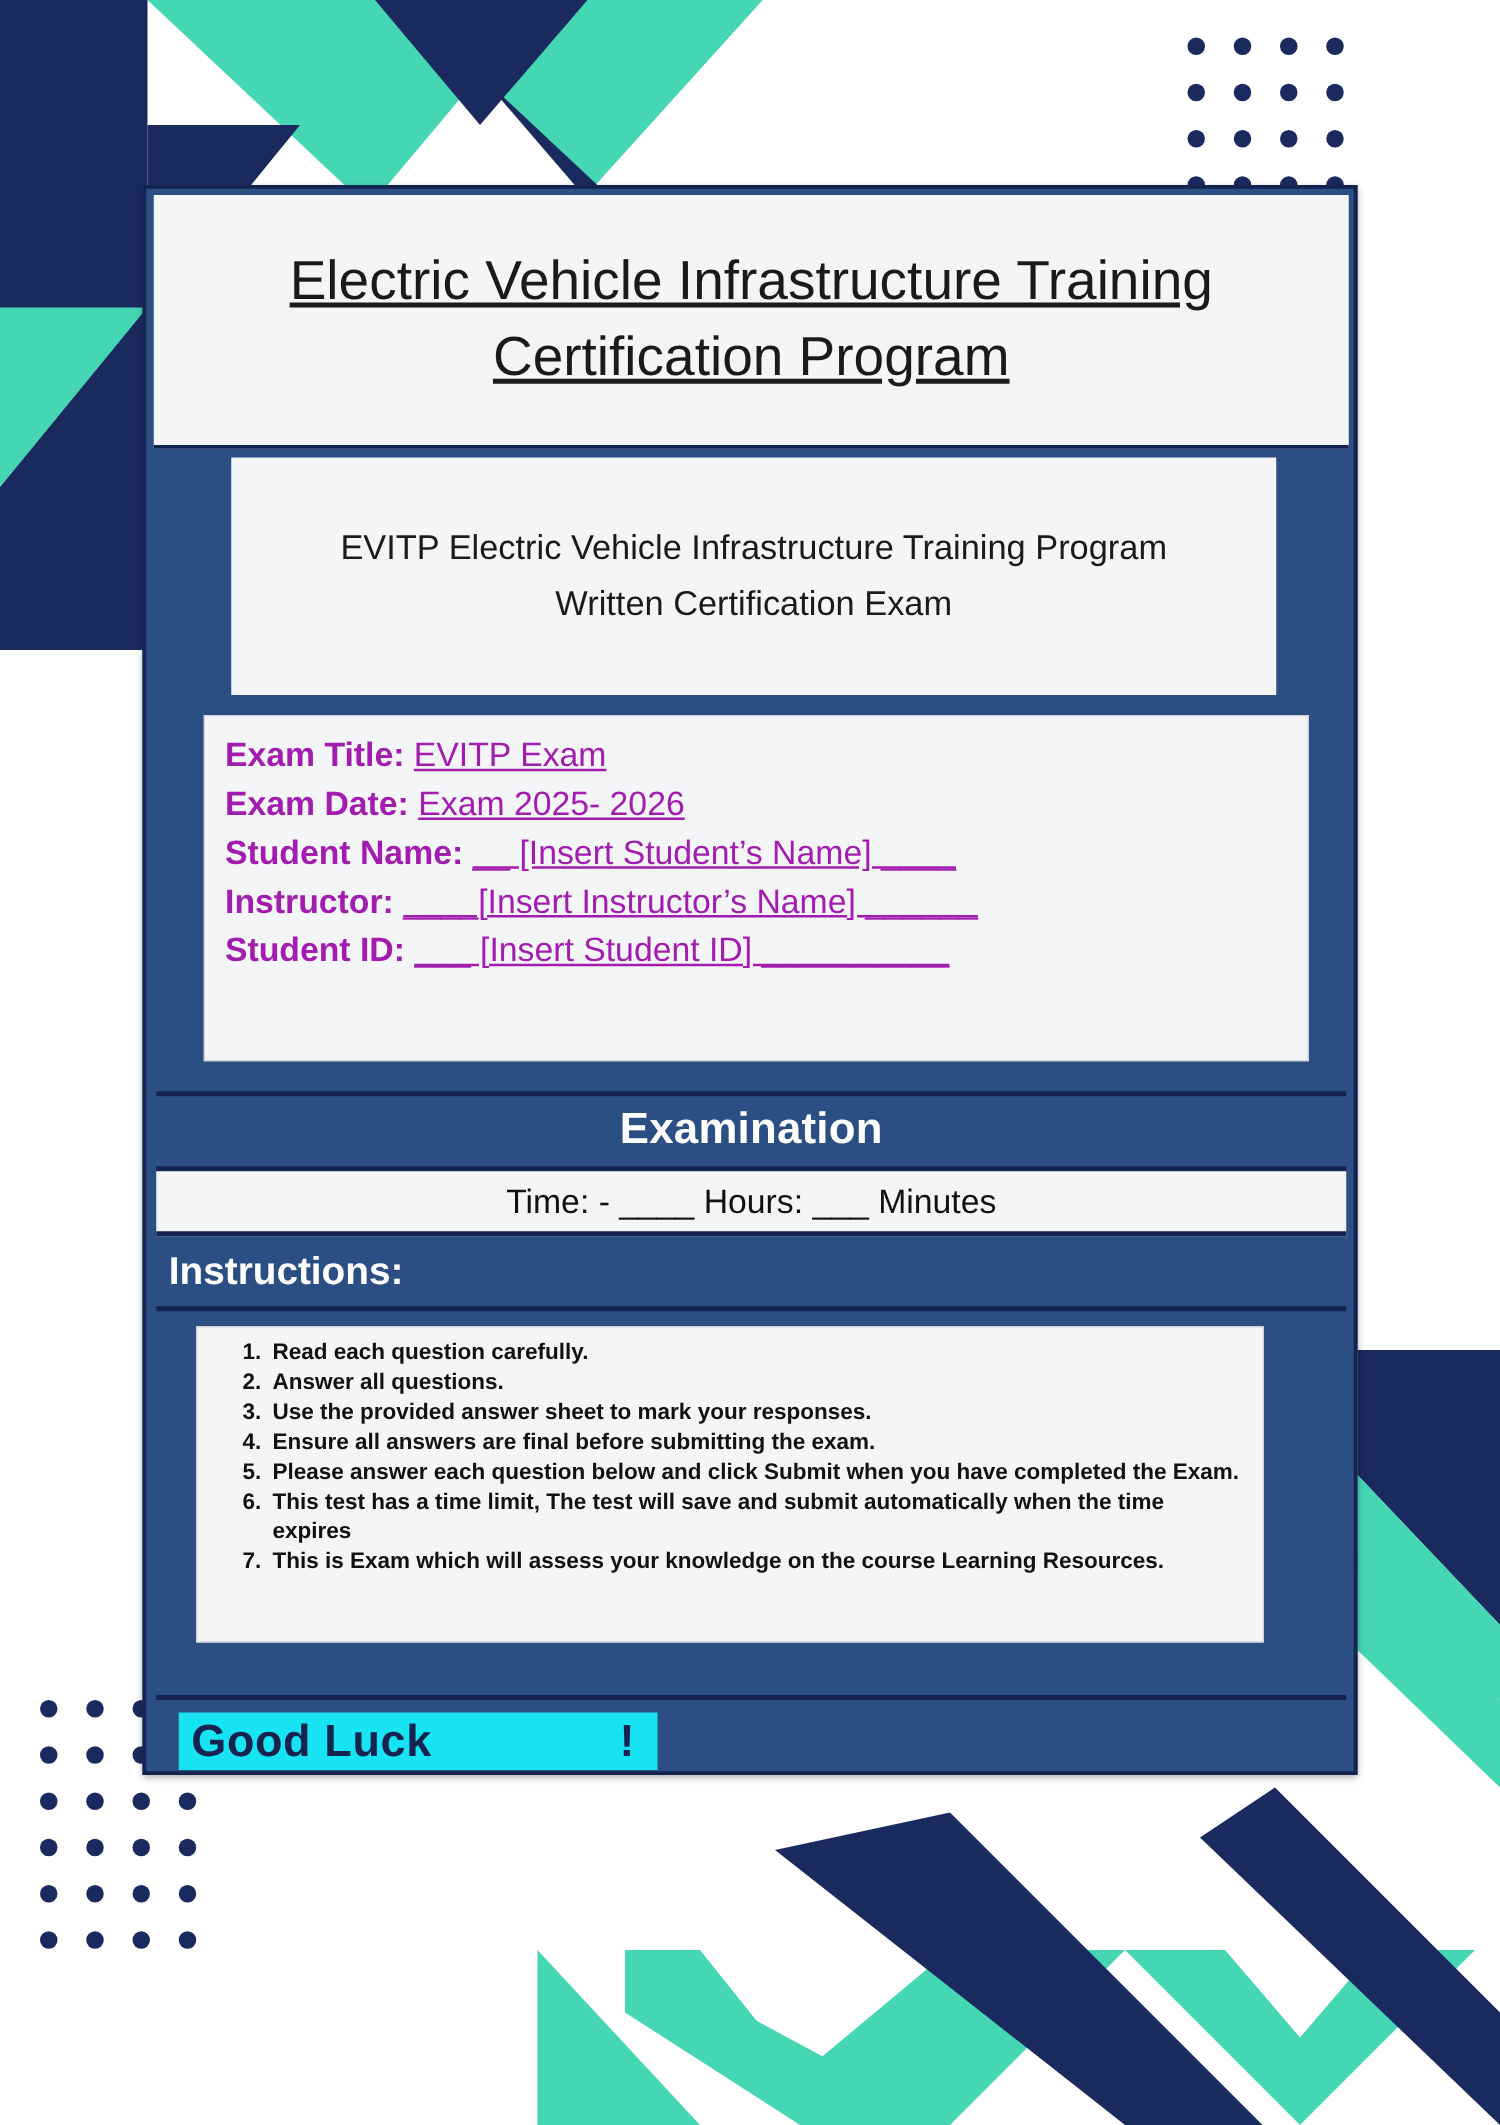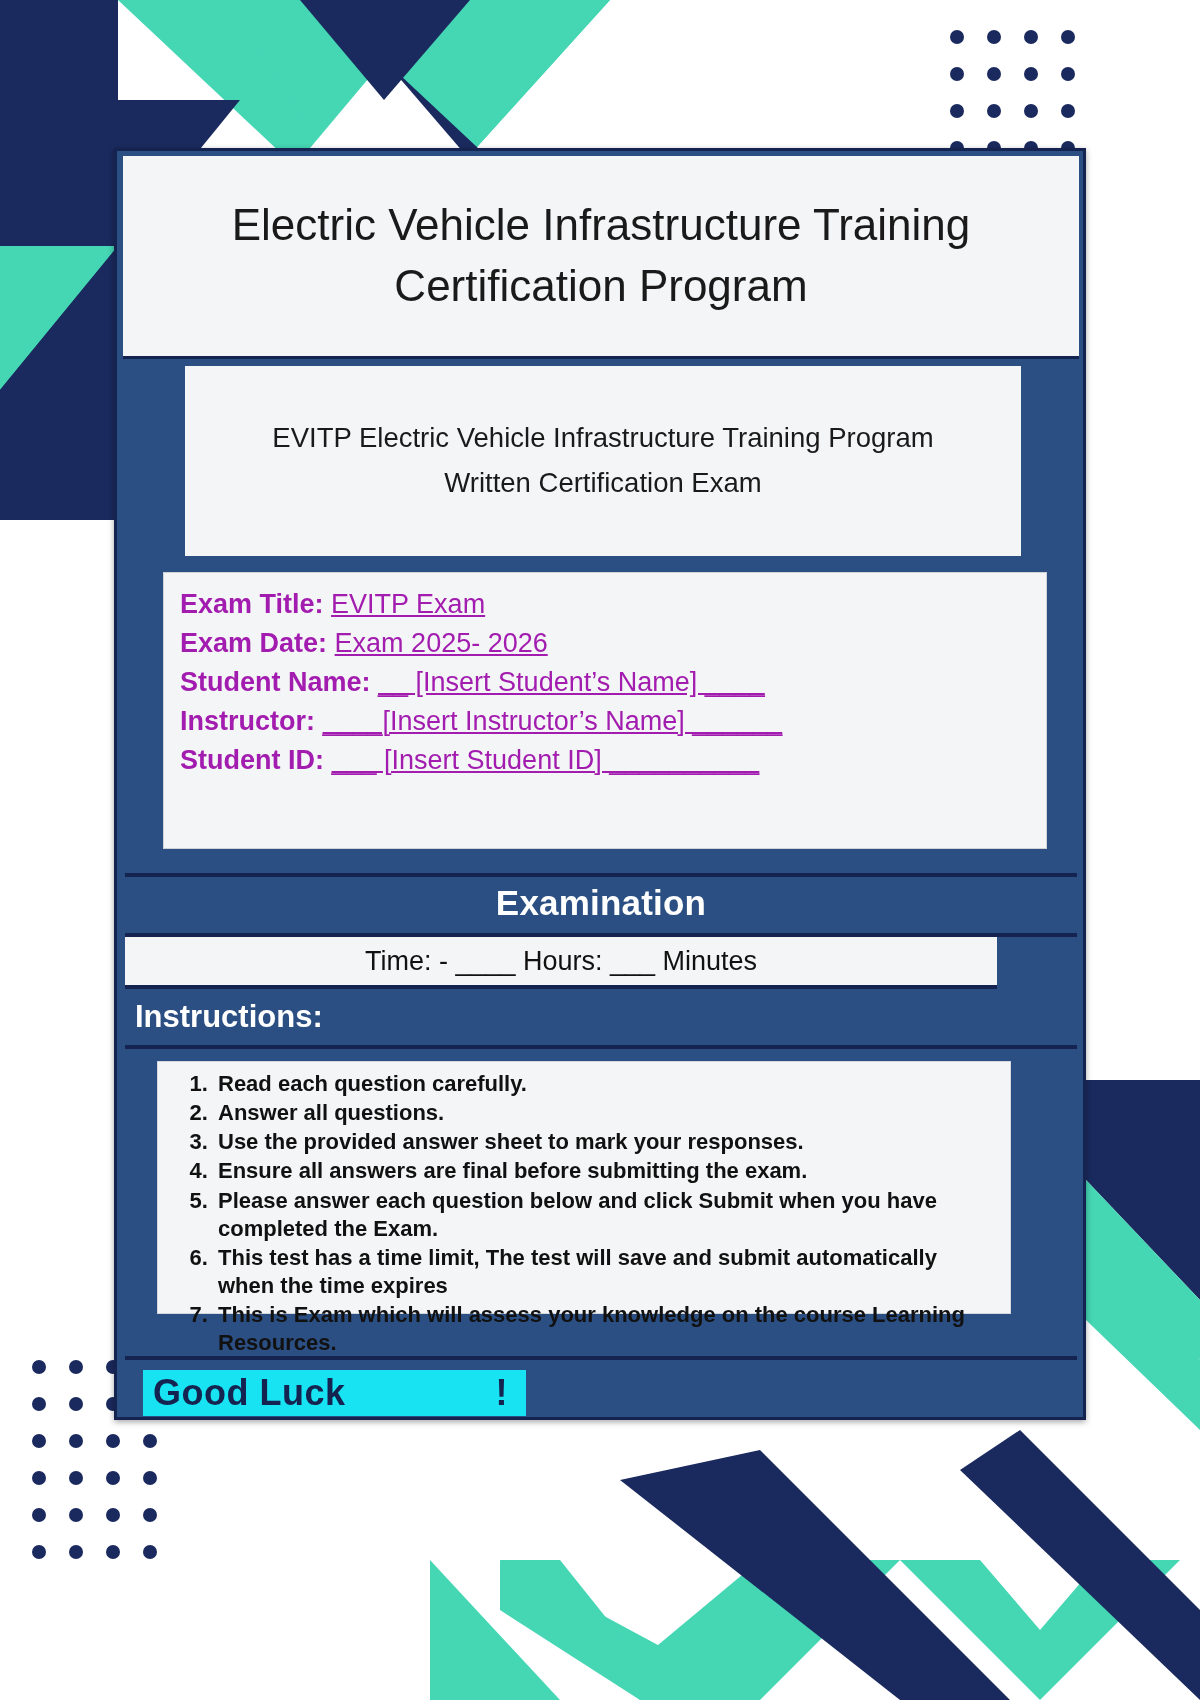--- a/index.html
+++ b/index.html
@@ -38,20 +38,21 @@
   
   #title-panel{
     position:absolute;left:6px;top:5px;width:956px;height:200px;
     display:flex;align-items:center;justify-content:center;
     text-align:center;
     border-bottom:3px solid #14234f;
   }
   #title-panel .t{
     font-size:44px;line-height:1.38;color:#1a1a1a;font-weight:400;
     padding:0 26px;
+    text-decoration:underline;
   }
 
   
   #subtitle-panel{
     position:absolute;left:68px;top:215px;width:836px;height:190px;
     display:flex;align-items:center;justify-content:center;text-align:center;
   }
   #subtitle-panel .s{
     font-size:27.5px;line-height:1.62;color:#1a1a1a;padding:0 14px;
   }
@@ -79,21 +80,21 @@
     border-top:4px solid #14234f;border-bottom:4px solid #14234f;
     padding:6px 0 10px 0;
     text-align:center;
   }
   #exam-band .h{
     color:#ffffff;font-size:35px;font-weight:bold;letter-spacing:.2px;
   }
 
   
   #time-row{
-    position:absolute;left:8px;top:786px;width:872px;height:48px;
+    position:absolute;left:8px;top:786px;width:952px;height:48px;
     display:flex;align-items:center;justify-content:center;
     border-bottom:4px solid #14234f;
   }
   #time-row .t{font-size:27px;color:#111;}
 
   
   #instr-head{
     position:absolute;left:8px;top:838px;width:952px;height:56px;
     display:flex;align-items:center;
     border-bottom:4px solid #14234f;
@@ -106,21 +107,21 @@
   #instr-panel{
     position:absolute;left:40px;top:910px;width:854px;height:253px;
     padding:8px 14px 6px 14px;box-sizing:border-box;
     border:1px solid #d4d8dc;
   }
   ol#instr-list{
     margin:0;padding:0 0 0 42px;
     list-style-position:outside;
   }
   ol#instr-list li{
-    font-size:22px;line-height:1.28;font-weight:bold;color:#111;
+    font-size:18px;line-height:1.28;font-weight:bold;color:#111;
     margin:0 0 1px 0;padding-left:4px;
   }
   ol#instr-list li::marker{font-weight:bold;}
 
   
   #luck-row{
     position:absolute;left:8px;top:1172px;width:952px;height:60px;
     border-top:4px solid #14234f;
     margin-top:33px;
   }

